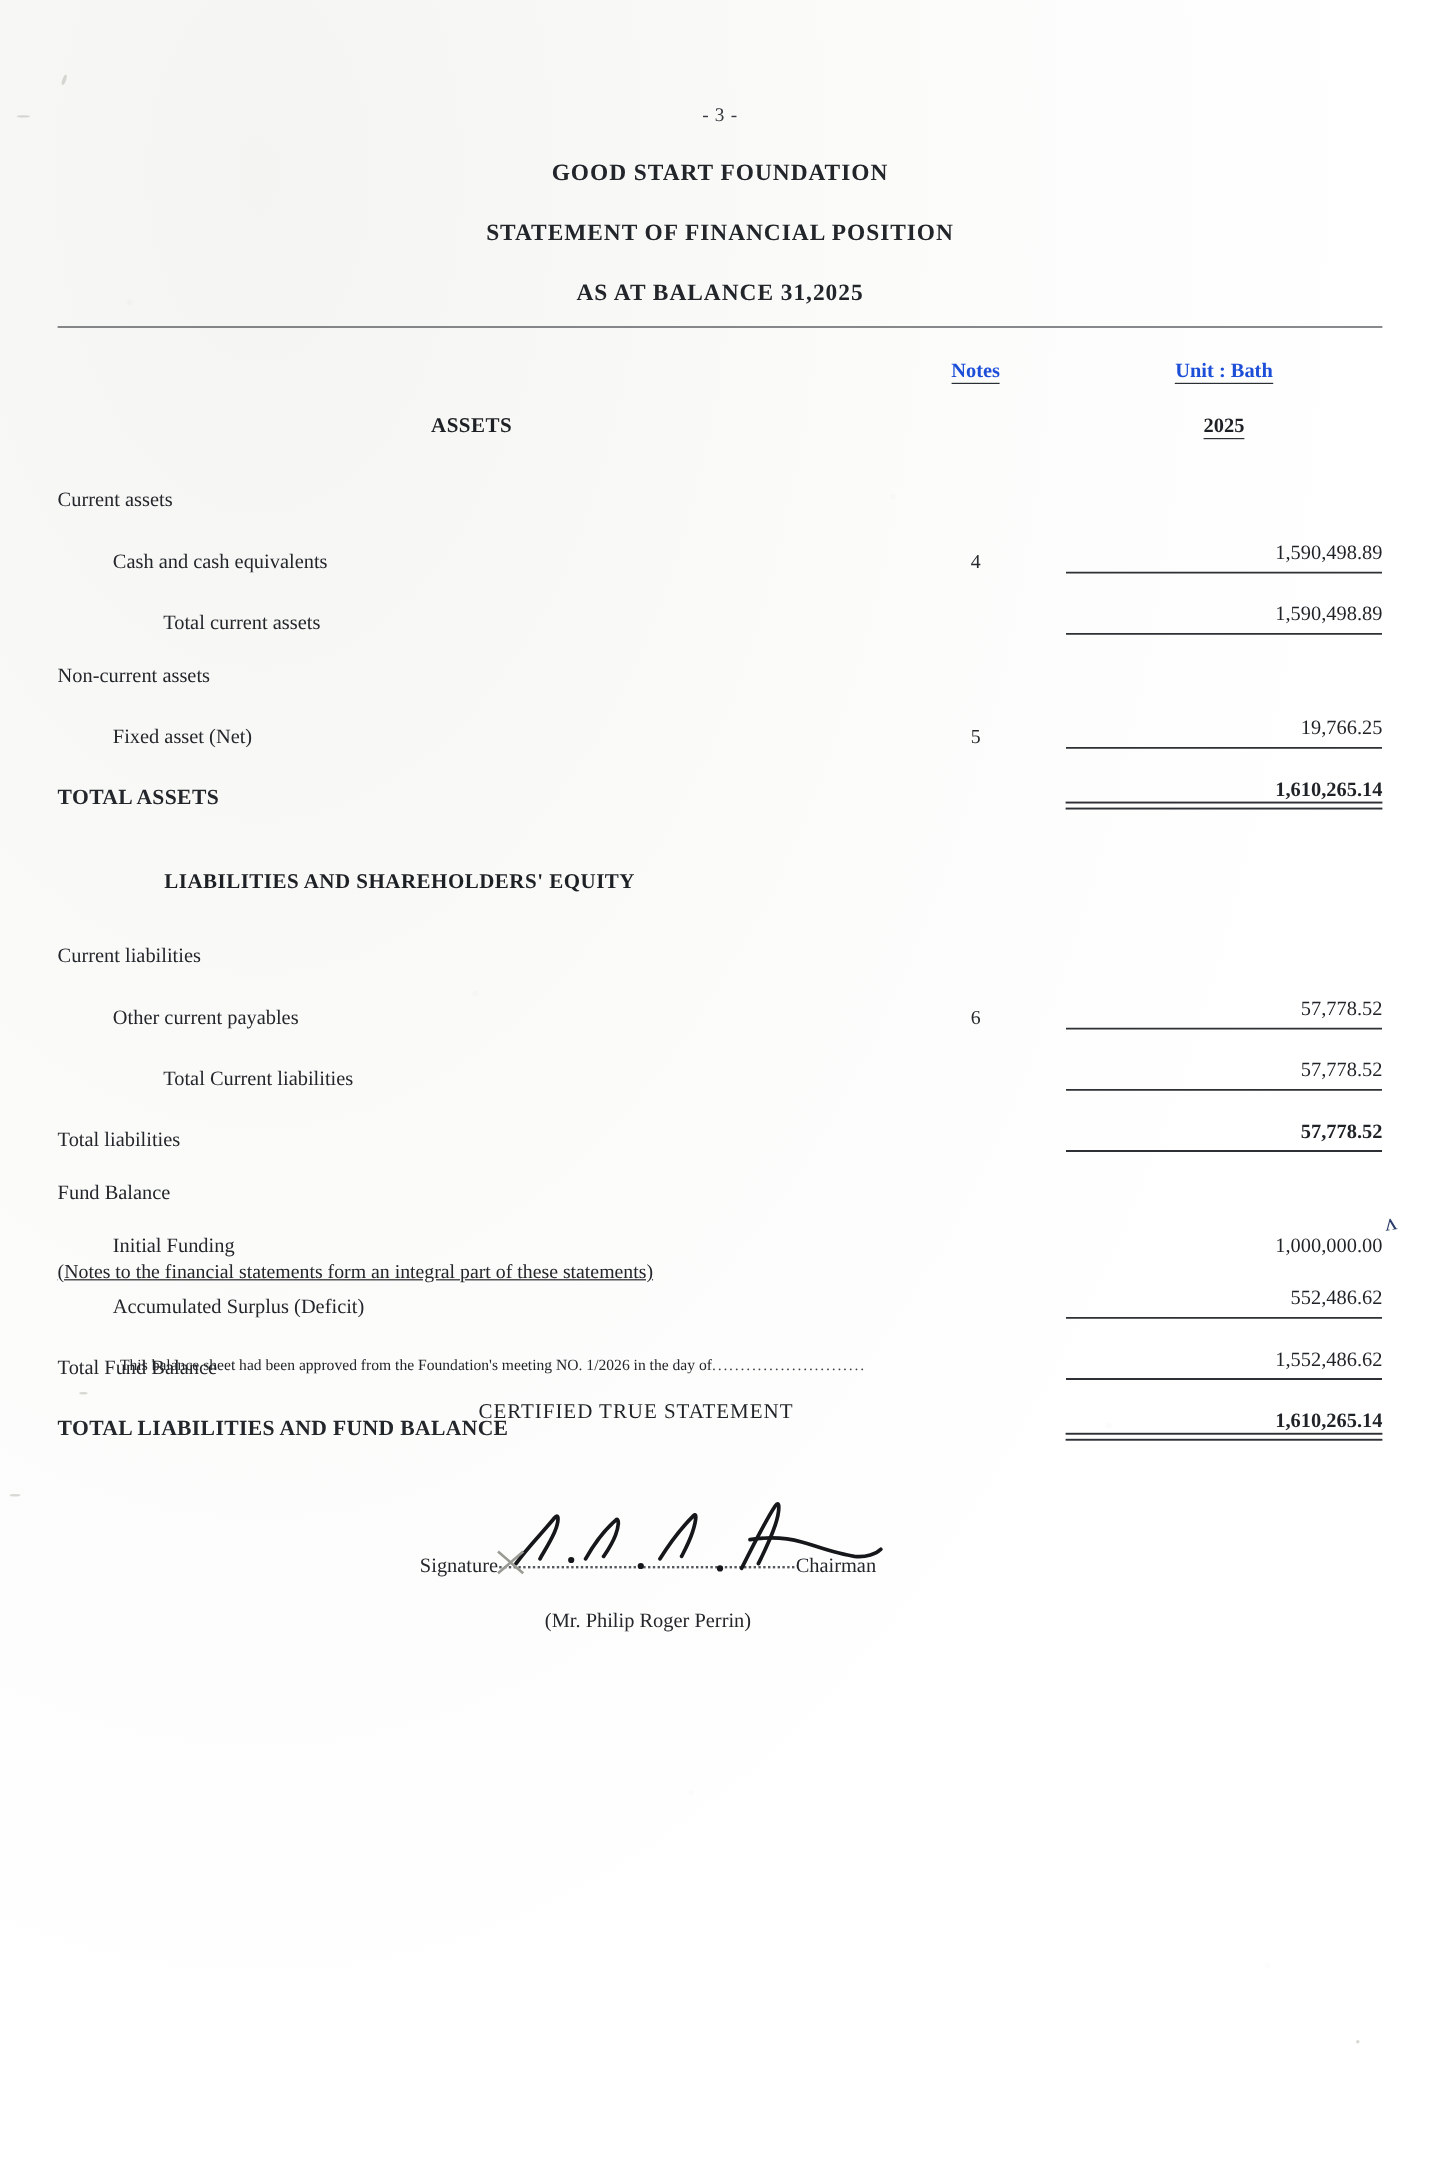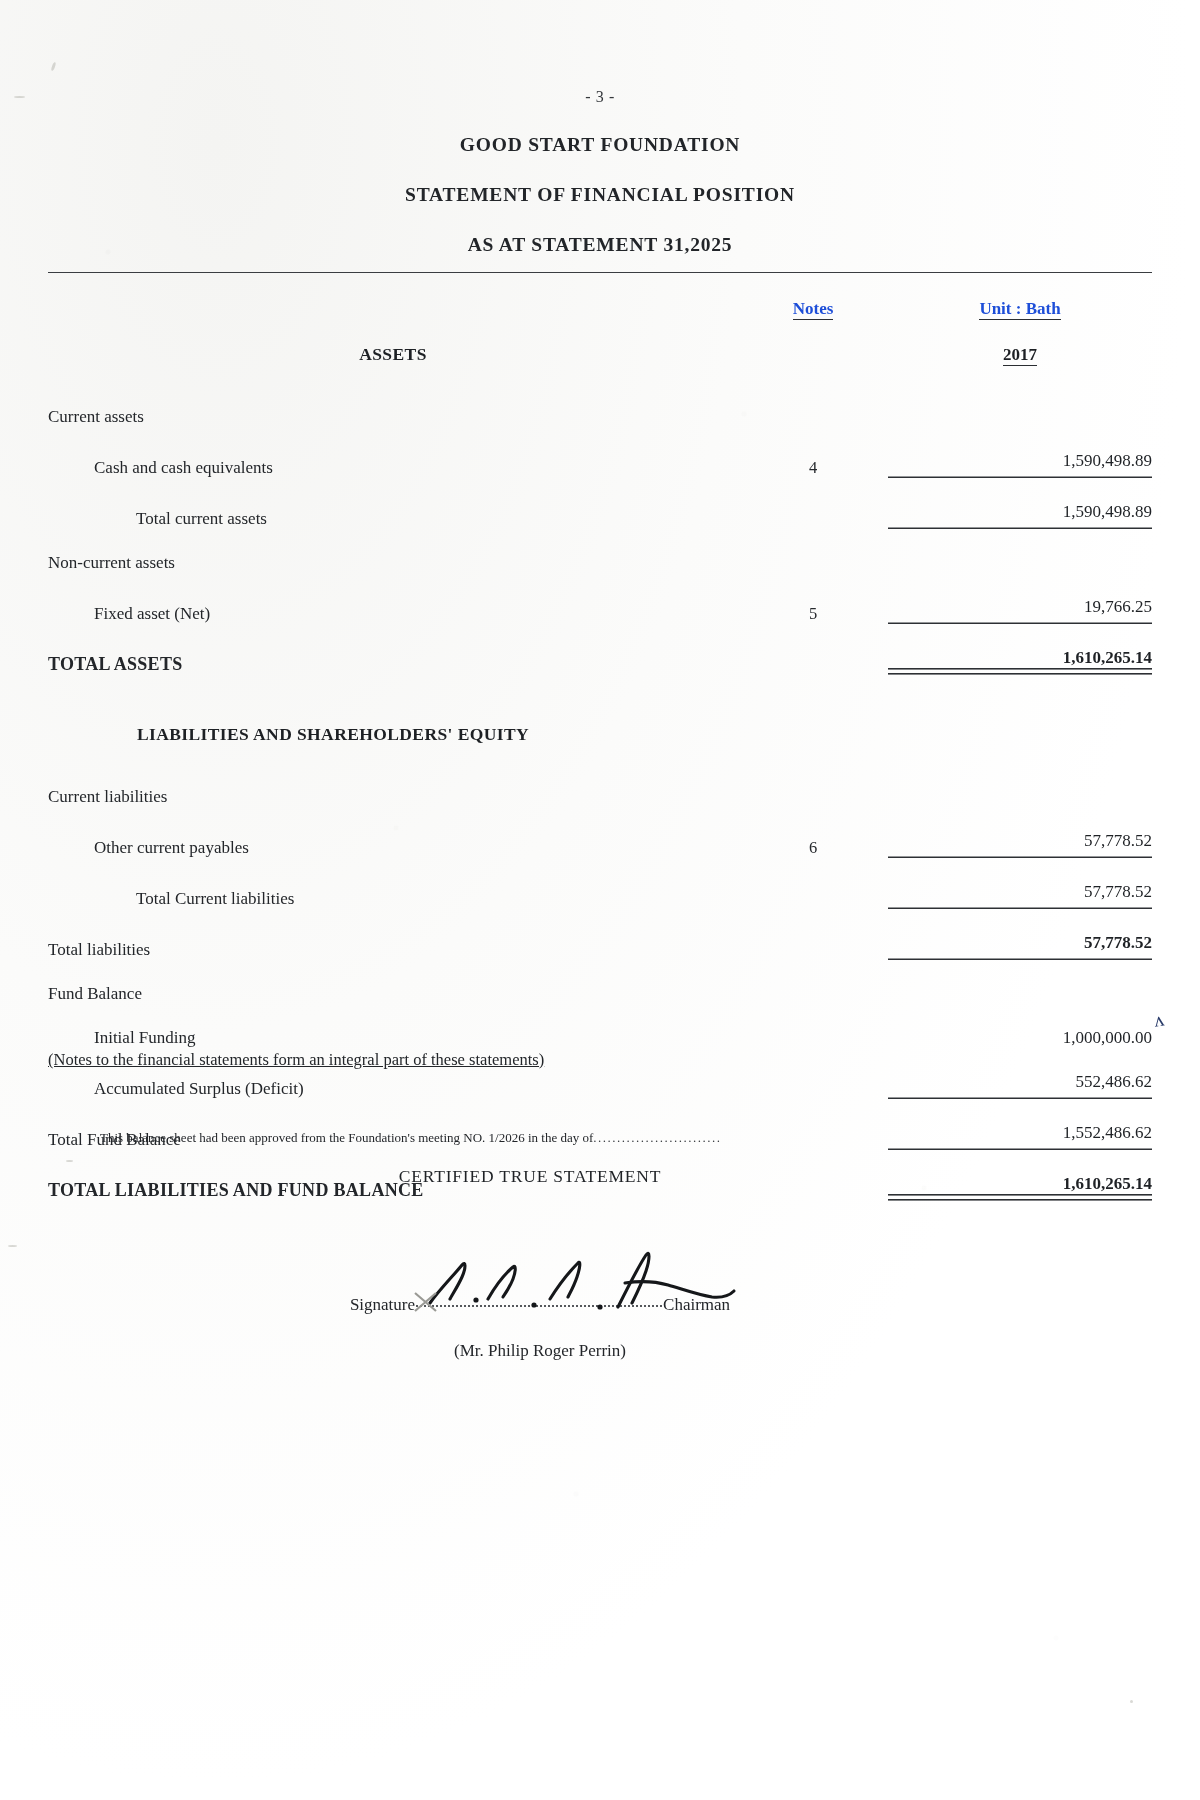--- a/index.html
+++ b/index.html
@@ -248,42 +248,42 @@
 <div class="speck" style="left:1130px;top:1700px;width:3px;height:3px;"></div>
 
 <div id="sheet">
 
   <div class="content">
 
     <div class="folio">- 3 -</div>
 
     <div class="doc-title title-1">GOOD START FOUNDATION</div>
     <div class="doc-title title-2">STATEMENT OF FINANCIAL POSITION</div>
-    <div class="doc-title title-3">AS  AT  STATEMENT  31,2025</div>
+    <div class="doc-title title-3">AS  AT  BALANCE  31,2025</div>
 
     <div class="rule-top"></div>
 
     <table class="fs">
       <colgroup>
         <col class="c-label">
           <col class="c-notes">
           <col class="c-amount">
       </colgroup>
       <tbody>
 
         <tr class="hrow">
           <td></td>
           <td class="col-head"><span>Notes</span></td>
           <td class="col-head"><span>Unit : Bath</span></td>
         </tr>
 
         <tr class="hrow">
           <td class="section-center">ASSETS</td>
           <td></td>
-          <td class="yr"><span>2017</span></td>
+          <td class="yr"><span>2025</span></td>
         </tr>
 
         <tr class="gap-sm">
             <td colspan="3"></td>
           </tr>
 
         <tr class="line">
           <td class="lbl head i0">Current assets</td>
           <td></td>
           <td></td>

